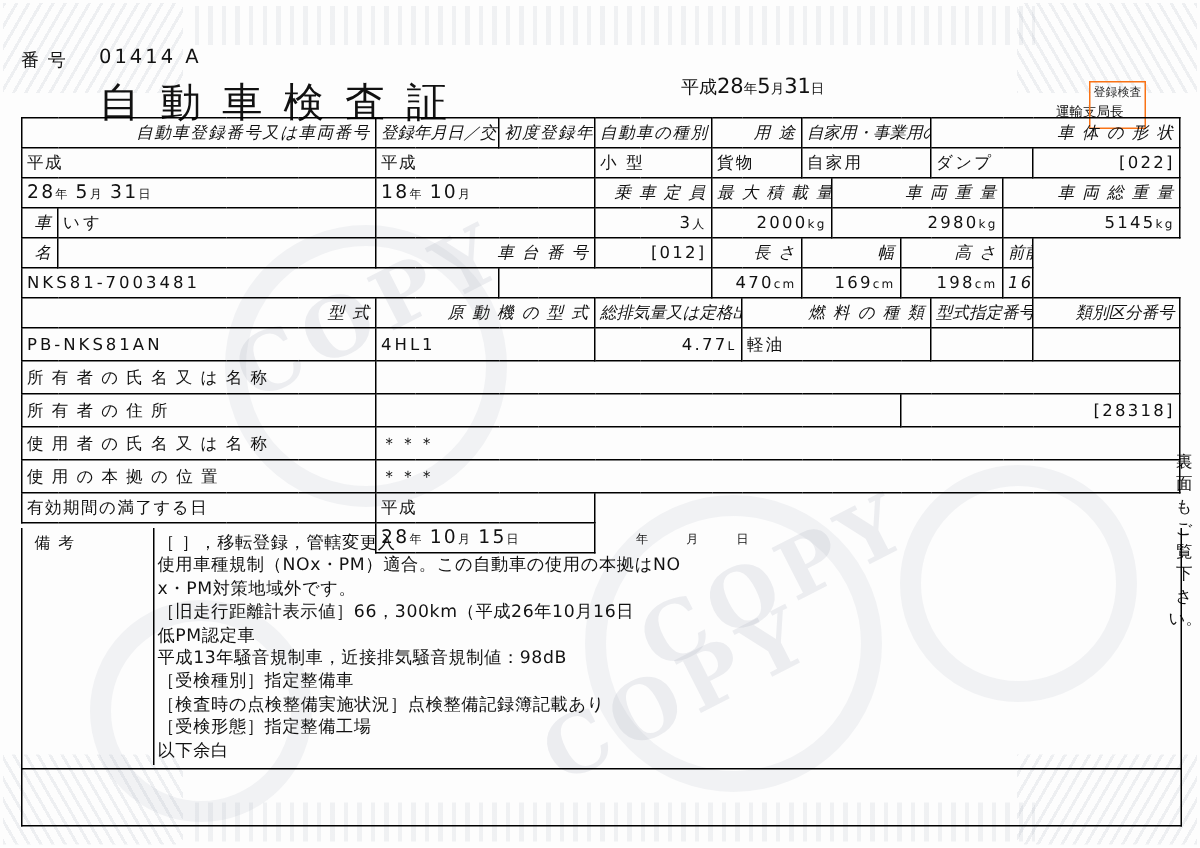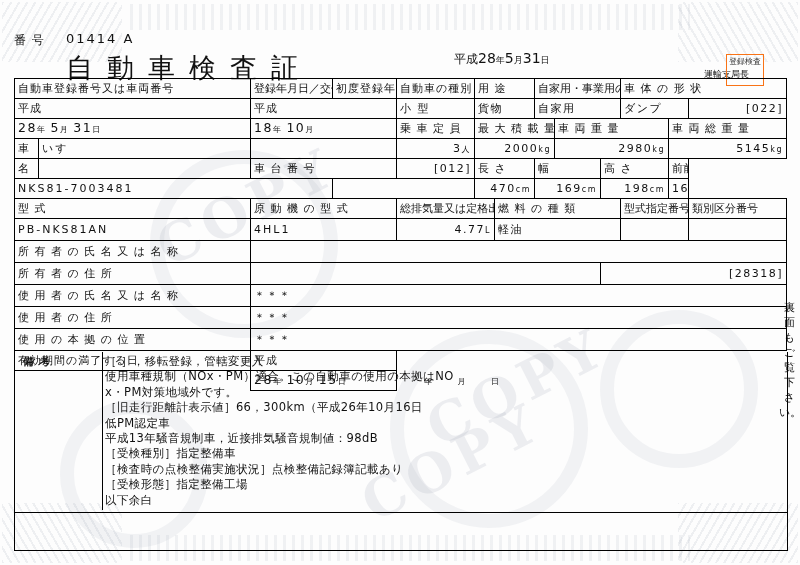--- a/index.html
+++ b/index.html
@@ -78,37 +78,37 @@
     padding:1px 3px;
     vertical-align:middle;
     height:17px;
     line-height:13px;
     overflow:hidden;
     white-space:nowrap;
   }
   .lab{font-size:10.5px;letter-spacing:1px;}
   .lab-sm{font-size:8.5px;letter-spacing:0px;}
   .lab-xs{font-size:7px;letter-spacing:0px;line-height:8px;white-space:normal;}
-  .ctr{text-align:left;}
+  .ctr{text-align:right;font-style:italic;}
   .rgt{text-align:right;}
   .val{font-size:12.5px;letter-spacing:1.5px;}
   .val-big{font-size:13.5px;letter-spacing:2px;}
   .nb{border:0 !important;}
   .unit{font-size:8px;}
   .tall{height:22px;}
 
   
   .remarks{
     position:absolute;left:14px;top:352px;width:772px;height:160px;
     border:1px solid #000;border-top:0;
   }
   .remarks-lab{
     position:absolute;left:0;top:0;width:88px;height:158px;
     border-right:1px solid #000;font-size:10.5px;padding:3px 0 0 8px;
-    letter-spacing:1px;box-sizing:border-box;font-weight:bold;
+    letter-spacing:1px;box-sizing:border-box;
   }
   .remarks-body{
     position:absolute;left:90px;top:2px;right:4px;
     font-size:11.5px;line-height:15.4px;letter-spacing:0.4px;
   }
   .remarks-body div{white-space:nowrap;}
 
   .bottom-strip{
     position:absolute;left:14px;top:512px;width:772px;height:38px;
     border:1px solid #000;border-top:0;background:transparent;
@@ -272,24 +272,20 @@
       <td class="lab" colspan="4">所 有 者 の 住 所</td>
       <td class="val" colspan="10"></td>
       <td class="rgt val" colspan="4">[28318]</td>
     </tr>
 
     <tr class="tall">
       <td class="lab" colspan="4">使 用 者 の 氏 名 又 は 名 称</td>
       <td class="val" colspan="14">＊＊＊</td>
     </tr>
 
-    <tr class="tall">
-      <td class="lab" colspan="4">使 用 者 の 住 所</td>
-      <td class="val" colspan="14">＊＊＊</td>
-    </tr>
 
     <tr class="tall">
       <td class="lab" colspan="4">使 用 の 本 拠 の 位 置</td>
       <td class="val" colspan="14">＊＊＊</td>
     </tr>
 
     <tr>
       <td class="lab" colspan="4">有効期間の満了する日</td>
       <td class="lab" colspan="4">平成</td>
       <td class="nb" colspan="10"></td>

